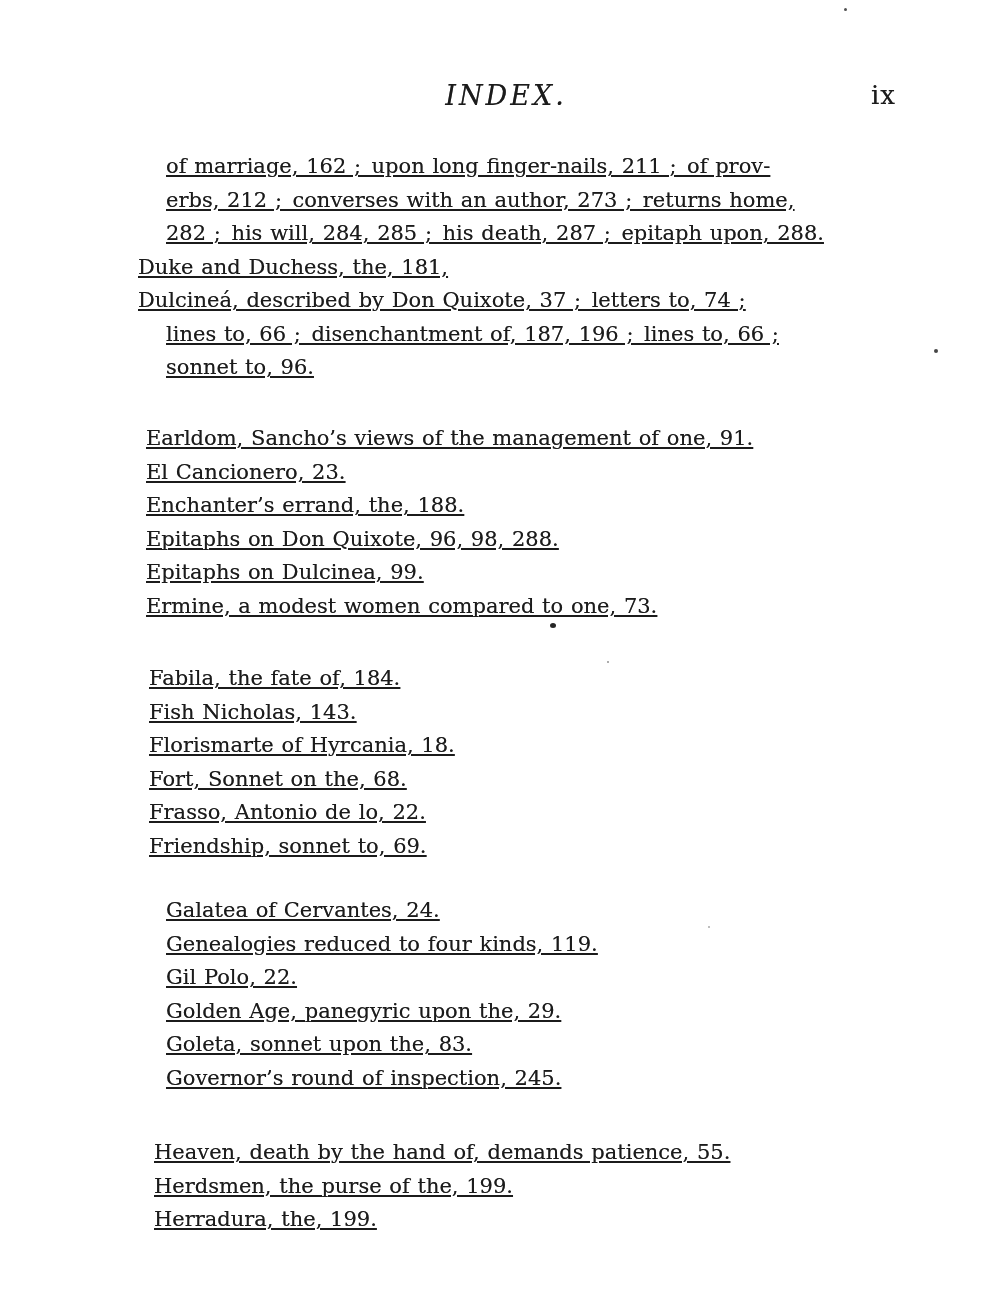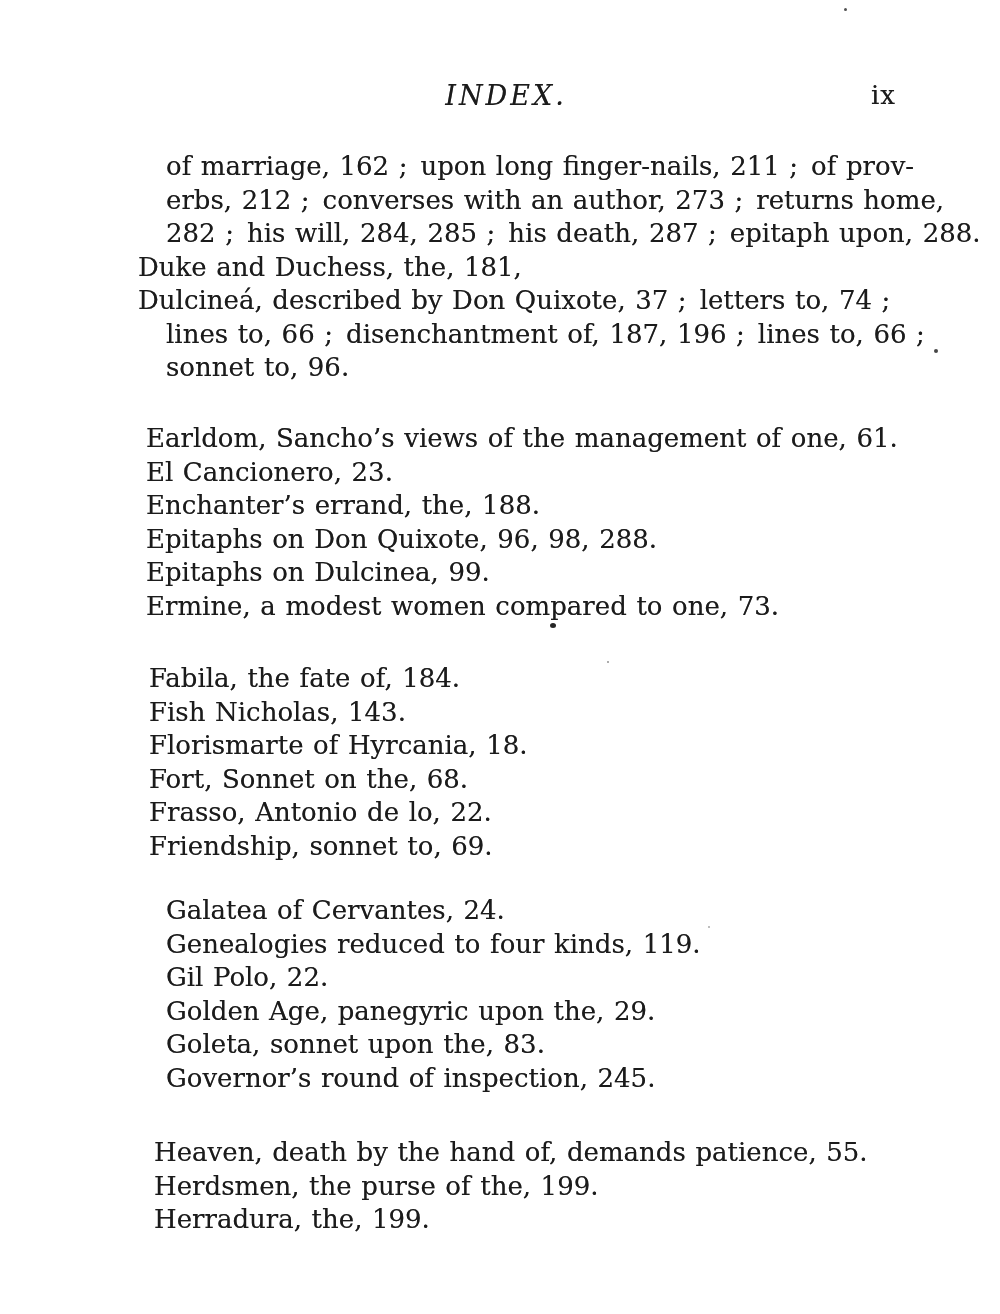--- a/index.html
+++ b/index.html
@@ -41,22 +41,23 @@
     font-size: 26px;
     letter-spacing: 1px;
   }
   .section {
     position: absolute;
   }
   .line {
     white-space: nowrap;
     height: 33.5px;
     line-height: 33.5px;
-    font-size: 26px;
+    font-size: 21px;
     word-spacing: 0.05em;
+    text-decoration: underline;
   }
   .indent {
     padding-left: 28px;
   }
   .speck {
     position: absolute;
     background: #262626;
     border-radius: 50%;
   }
 </style>
@@ -74,21 +75,21 @@
     <div class="line indent">of marriage, 162 ; upon long finger-nails, 211 ; of prov-</div>
     <div class="line indent">erbs, 212 ; converses with an author, 273 ; returns home,</div>
     <div class="line indent">282 ; his will, 284, 285 ; his death, 287 ; epitaph upon, 288.</div>
     <div class="line">Duke and Duchess, the, 181,</div>
     <div class="line">Dulcineá, described by Don Quixote, 37 ; letters to, 74 ;</div>
     <div class="line indent">lines to, 66 ; disenchantment of, 187, 196 ; lines to, 66 ;</div>
     <div class="line indent">sonnet to, 96.</div>
   </section>
 
   <section class="section" style="top:422px; left:146px;">
-    <div class="line">Earldom, Sancho’s views of the management of one, 61.</div>
+    <div class="line">Earldom, Sancho’s views of the management of one, 91.</div>
     <div class="line">El Cancionero, 23.</div>
     <div class="line">Enchanter’s errand, the, 188.</div>
     <div class="line">Epitaphs on Don Quixote, 96, 98, 288.</div>
     <div class="line">Epitaphs on Dulcinea, 99.</div>
     <div class="line">Ermine, a modest women compared to one, 73.</div>
   </section>
 
   <section class="section" style="top:662px; left:149px;">
     <div class="line">Fabila, the fate of, 184.</div>
     <div class="line">Fish Nicholas, 143.</div>

